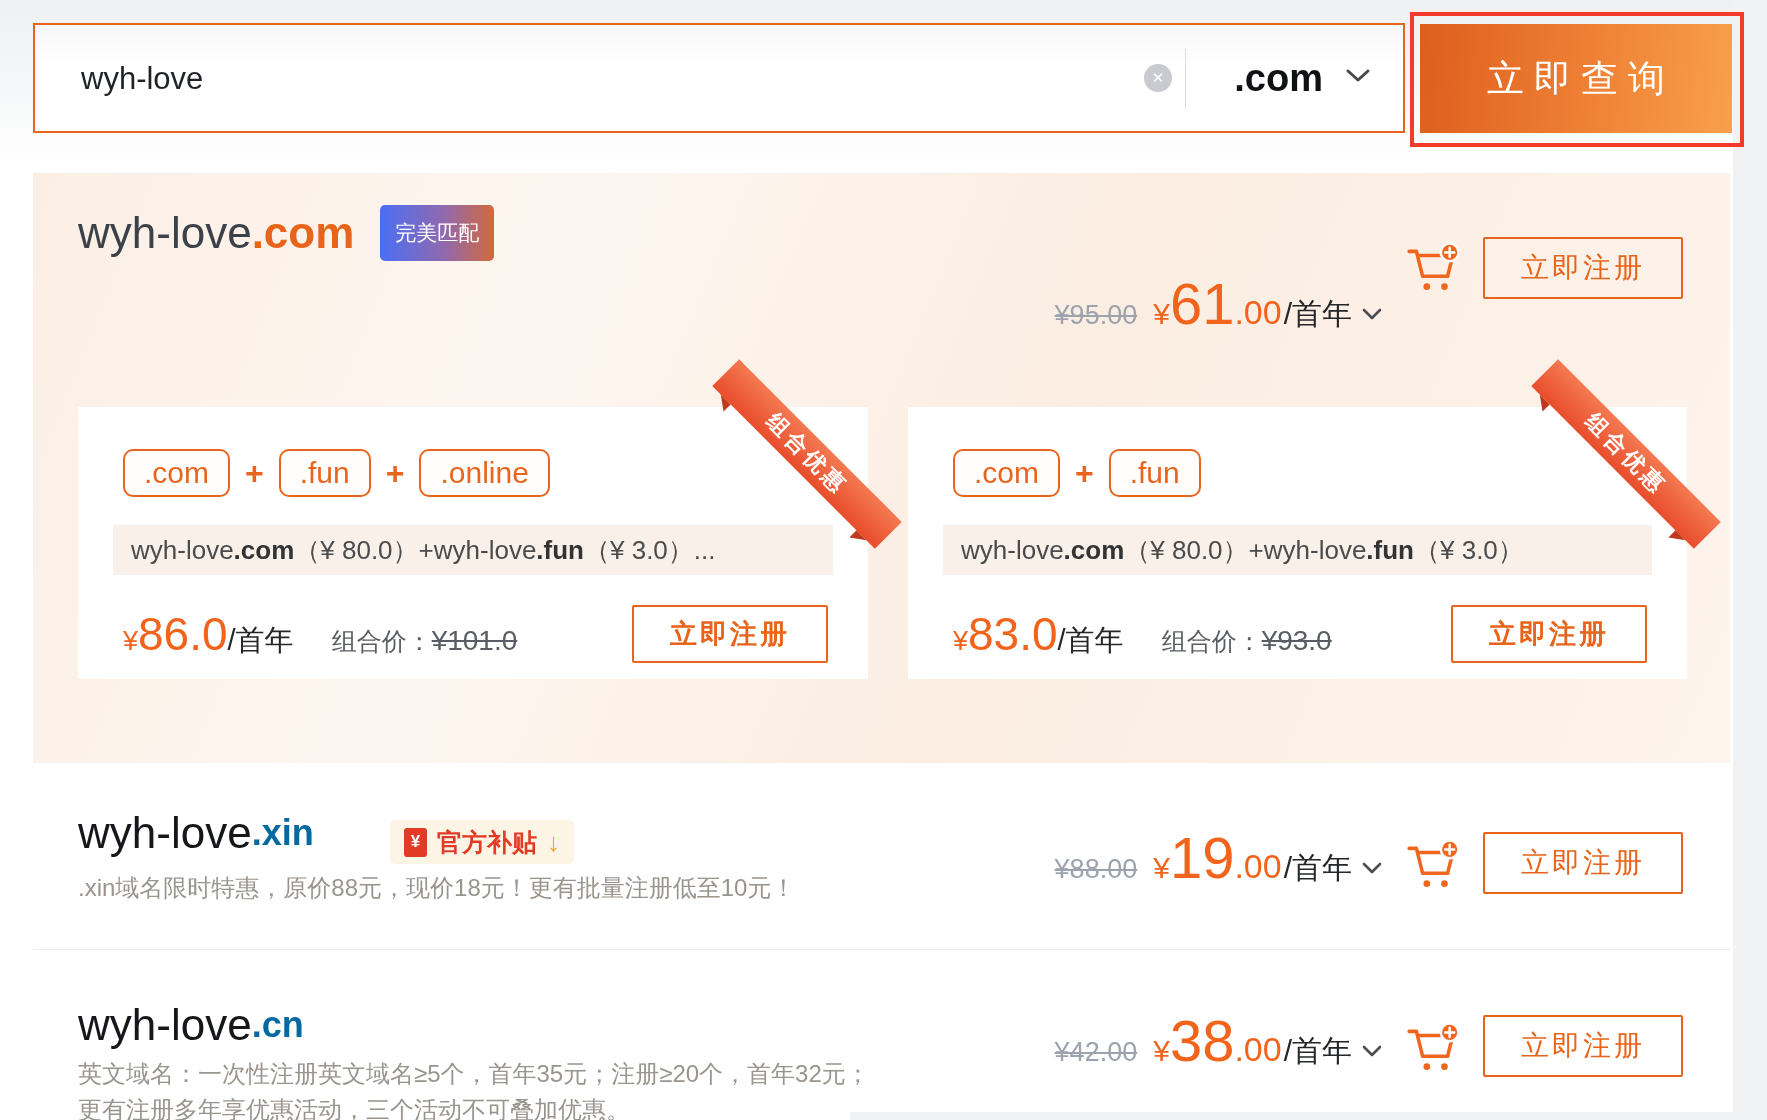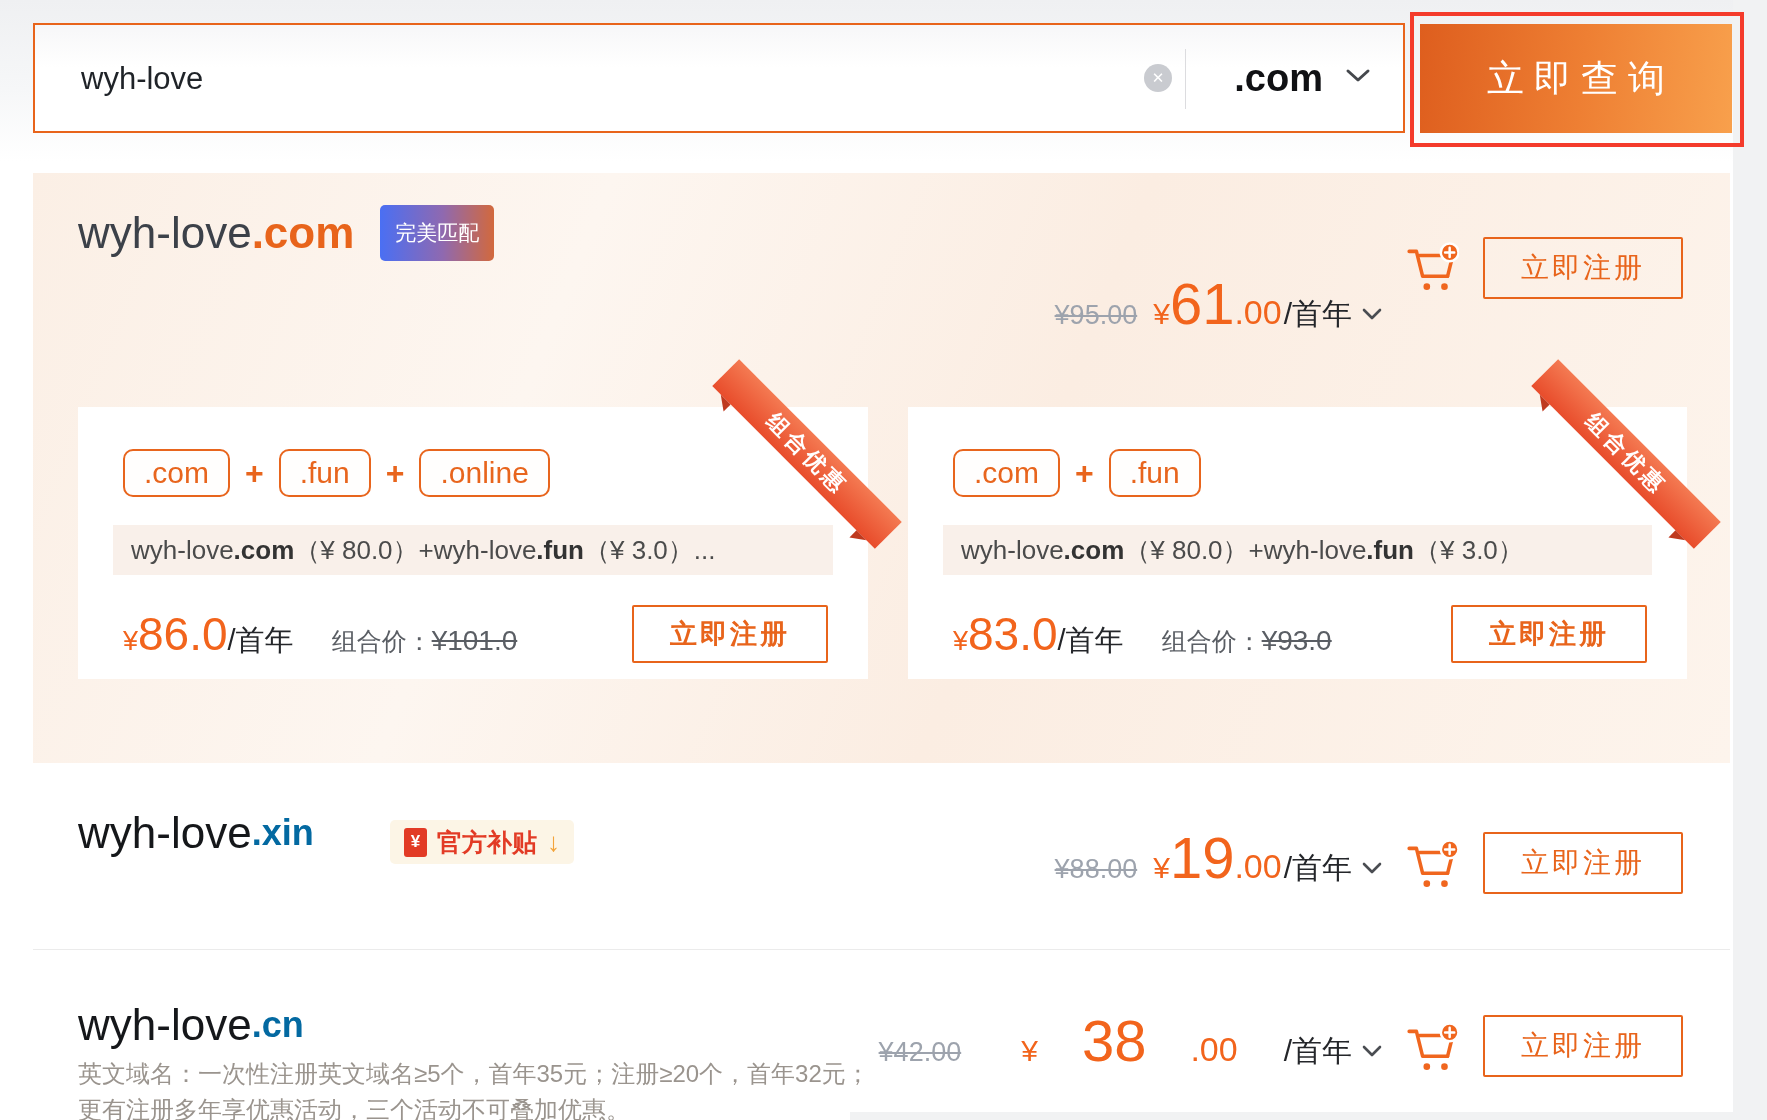--- a/index.html
+++ b/index.html
@@ -251,20 +251,21 @@
 <section class="abs row-white row-xin">
   <div class="title-row" style="left:78px;top:45px;">
     <span class="title-base-dark">wyh-love</span>
       <span class="title-tld-dark">.xin</span>
   </div>
   <div class="subsidy-badge">
     <span class="envelope">¥</span>
     <span class="subsidy-text">官方补贴</span>
     <span class="subsidy-arrow">↓</span>
   </div>
+  <p class="row-desc" style="top:107px;">.xin域名限时特惠，原价88元，现价18元！更有批量注册低至10元！</p>
 
   <div class="price-cluster abs" style="right:385px;top:61px;">
     <span class="pc-old">¥88.00</span>
     <span class="pc-sym">¥</span>
     <span class="pc-int">19</span>
     <span class="pc-dec">.00</span>
     <span class="unit-group">
       <span class="pc-unit">/首年</span>
       <svg width="20" height="13" viewBox="0 0 20 13">
           <polyline points="2,2 10,10 18,2" fill="none" stroke="#4a4d52" stroke-width="2.6" stroke-linecap="round" stroke-linejoin="round"></polyline>
@@ -286,21 +287,21 @@
 
 <div class="abs row-divider"></div>
 
 <section class="abs row-white row-cn">
   <div class="title-row" style="left:78px;top:50px;">
     <span class="title-base-dark">wyh-love</span>
       <span class="title-tld-dark">.cn</span>
   </div>
   <p class="row-desc" style="top:106px;">英文域名：一次性注册英文域名≥5个，首年35元；注册≥20个，首年32元；更有注册多年享优惠活动，三个活动不可叠加优惠。</p>
 
-  <div class="price-cluster abs" style="right:385px;top:57px;gap:44px;">
+  <div class="price-cluster abs" style="right:385px;top:57px;">
     <span class="pc-old">¥42.00</span>
     <span class="pc-sym">¥</span>
     <span class="pc-int">38</span>
     <span class="pc-dec">.00</span>
     <span class="unit-group">
       <span class="pc-unit">/首年</span>
       <svg width="20" height="13" viewBox="0 0 20 13">
           <polyline points="2,2 10,10 18,2" fill="none" stroke="#4a4d52" stroke-width="2.6" stroke-linecap="round" stroke-linejoin="round"></polyline>
         </svg>
     </span>

